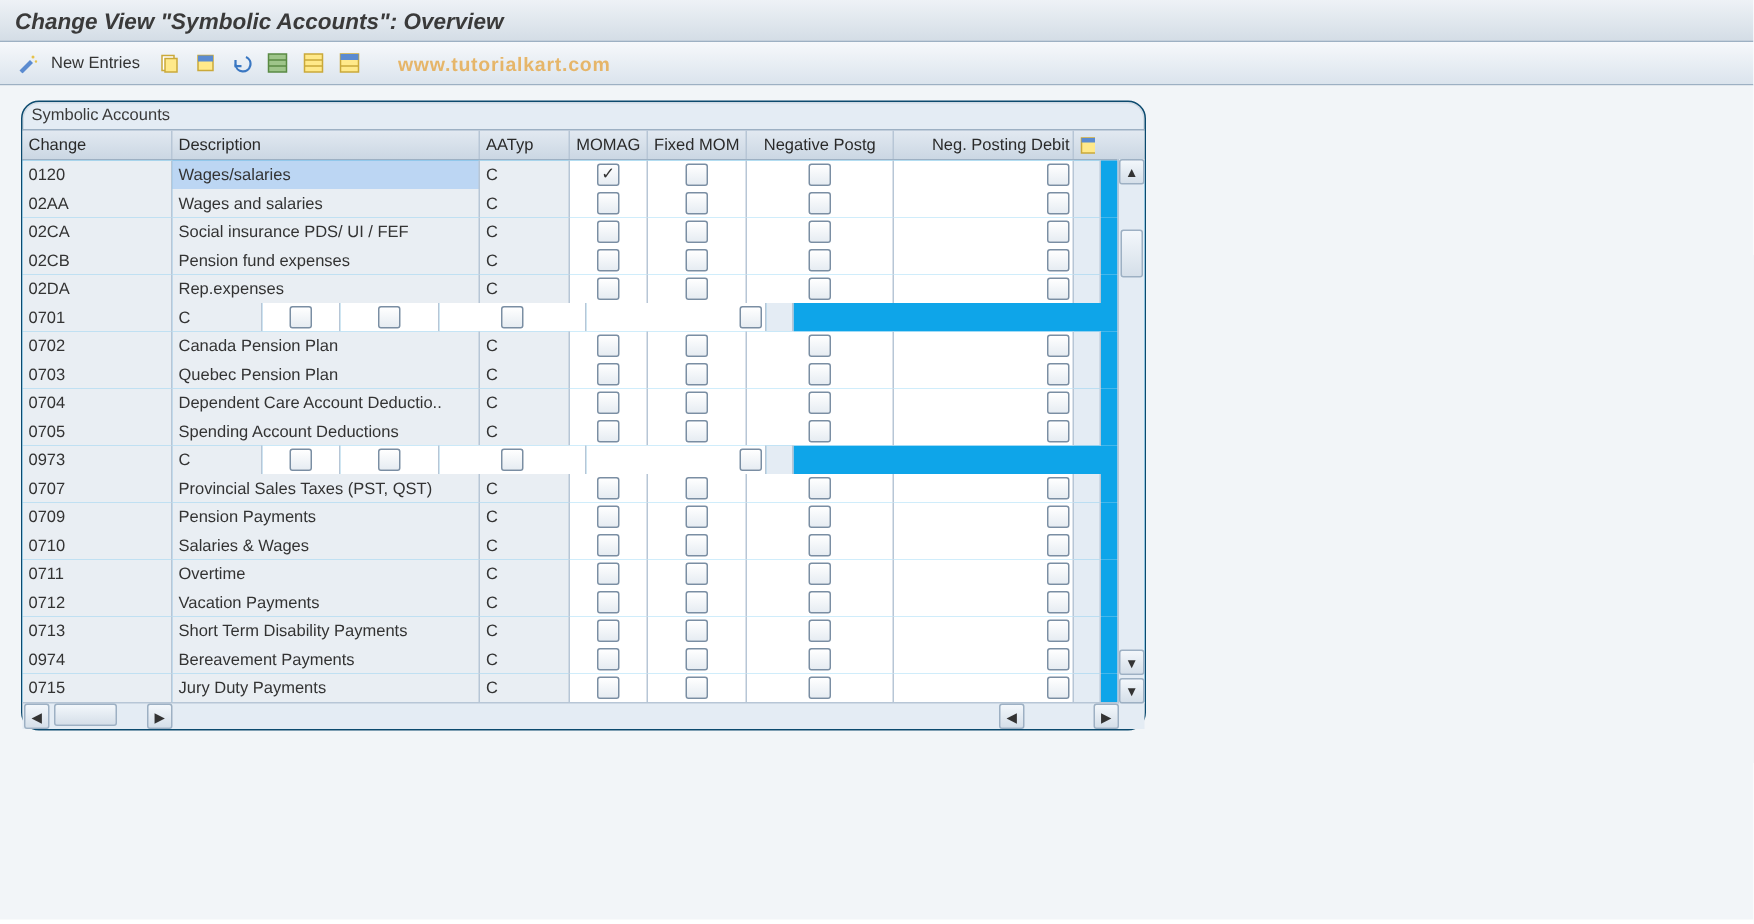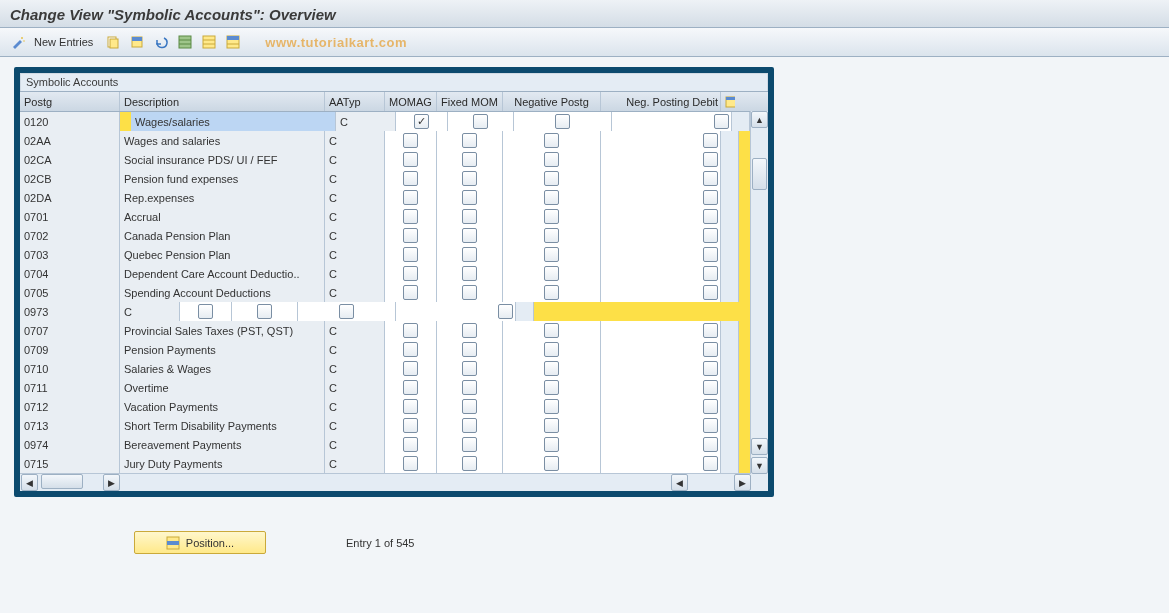--- a/index.html
+++ b/index.html
@@ -63,22 +63,22 @@
 }
 .content-area {
   padding: 10px 8px 4px 14px;
   background: #f2f5f8;
   height: calc(100% - 60px);
   box-sizing: border-box;
 }
 .table-panel {
   width: 748px;
   background: #e4ecf4;
-  border: 6px solid #0c4a6e;
-  border-radius: 2px;
+  border: 1px solid #0c4a6e;
+  border-radius: 12px;
   box-shadow: 0 0 0 1px #d0dae4 inset;
   display: inline-block;
 }
 .panel-title {
   padding: 3px 6px;
   color: #3a3a3a;
 }
 .grid {
   position: relative;
 }
@@ -105,32 +105,31 @@
   cursor: pointer;
 }
 .cfg-btn {
   width: 18px;
   border-right: none;
   justify-content: center;
   cursor: pointer;
 }
 .row {
   display: flex;
-  background: #fde047;
+  background: #0ea5e9;
 }
 .row .cell.ro {
   background: #e9eef3;
   color: #333;
 }
 .row .cell.ed {
   background: #fff;
 }
 .row:first-child .cell.selcell {
   background: #bcd6f3;
-  margin-left: 11px;
 }
 .col-sym { width: 100px; }
 .col-desc { width: 205px; }
 .col-aat { width: 60px; }
 .col-mo { width: 52px; justify-content:center; }
 .col-fix { width: 66px; justify-content:center; }
 .col-neg { width: 98px; justify-content:center; }
 .col-negd { width: 120px; justify-content:flex-end; padding-right:2px; }
 .col-scroll { width: 18px; padding:0; justify-content:center; }
 .chk {
@@ -272,21 +271,21 @@
       </svg>
   </span>
   <span class="watermark">www.tutorialkart.com</span>
 </div>
 
 <div class="content-area">
   <div class="table-panel">
     <div class="panel-title">Symbolic Accounts</div>
     <div class="grid">
       <div class="hdr-row">
-        <div class="hdr-cell col-sym">Postg</div>
+        <div class="hdr-cell col-sym">Change</div>
         <div class="hdr-cell col-desc">Description</div>
         <div class="hdr-cell col-aat">AATyp</div>
         <div class="hdr-cell col-mo">MOMAG</div>
         <div class="hdr-cell col-fix">Fixed MOM</div>
         <div class="hdr-cell col-neg">Negative Postg</div>
         <div class="hdr-cell col-negd">Neg. Posting Debit</div>
         <div class="hdr-cell cfg-btn">
           <svg width="12" height="12">
               <rect x="1" y="1" width="10" height="10" fill="#ffe98a" stroke="#caa93a"></rect>
               <rect x="1" y="1" width="10" height="3" fill="#5b8bd0"></rect>
@@ -379,21 +378,20 @@
             <div class="cell ed col-neg">
               <span class="chk"></span>
             </div>
             <div class="cell ed col-negd">
               <span class="chk"></span>
             </div>
             <div class="cell col-scroll" style="background: rgb(228, 236, 244);"></div>
           </div>
           <div class="row">
             <div class="cell ro col-sym">0701</div>
-            <div class="cell ro col-desc">Accrual</div>
             <div class="cell ro col-aat">C</div>
             <div class="cell ed col-mo">
               <span class="chk"></span>
             </div>
             <div class="cell ed col-fix">
               <span class="chk"></span>
             </div>
             <div class="cell ed col-neg">
               <span class="chk"></span>
             </div>
@@ -657,25 +655,13 @@
         <div style="flex:1;"></div>
         <div style="width:80px; display:flex; margin-right:17px;">
           <div class="h-arrow">◀</div>
           <div class="h-track" style="flex:1; margin:0 1px;"></div>
           <div class="h-arrow">▶</div>
         </div>
       </div>
     </div>
   </div>
 
-  <div class="pos-bar">
-    <div class="pos-button">
-      <span class="pos-icon">
-        <svg width="14" height="14">
-            <rect x="1" y="1" width="12" height="12" fill="#ffe98a" stroke="#caa93a"></rect>
-            <rect x="1" y="5" width="12" height="4" fill="#5b8bd0"></rect>
-          </svg>
-      </span>
-      <span>Position...</span>
-    </div>
-    <div class="entry-text">Entry 1 of 545</div>
-  </div>
 </div>
 
 </body></html>

